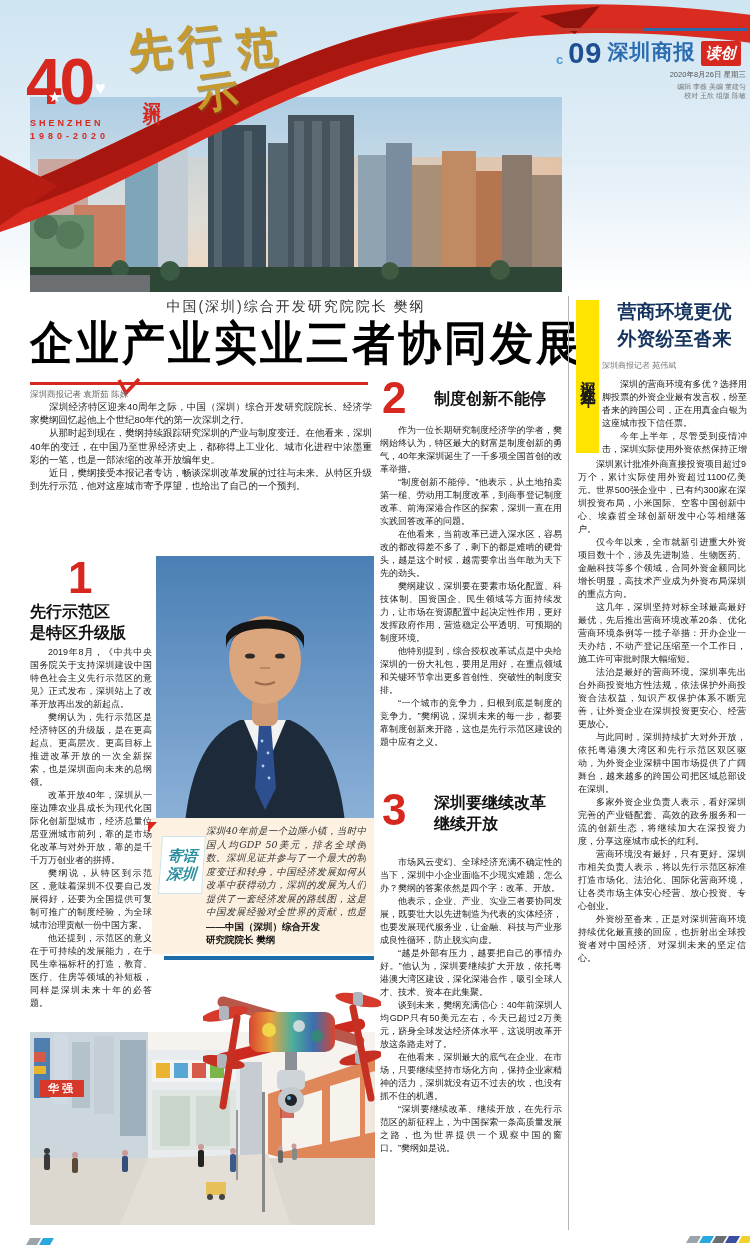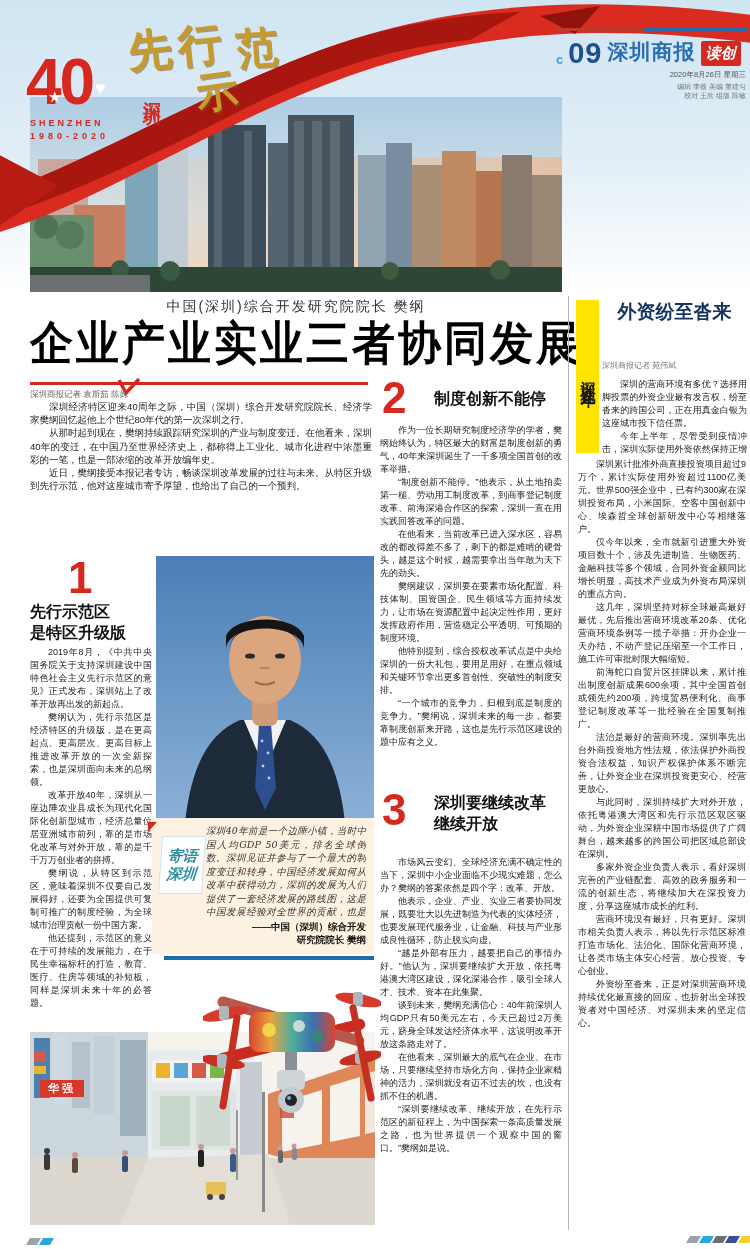--- a/index.html
+++ b/index.html
@@ -53,21 +53,21 @@
   
   .portrait{left:156px;top:556px;width:218px;height:276px;}
   
   .quote{left:152px;top:818px;width:222px;height:136px;background:#fdf1e2;}
   .quote-corner{left:148px;top:822px;width:0;height:0;border-top:10px solid #d6281e;border-right:9px solid transparent;}
   .quote-label{left:160px;top:836px;width:42px;height:56px;background:#fff;border:1px solid #cfe3ea;
                display:flex;flex-direction:column;align-items:center;justify-content:center;
                color:#2a8f9f;font-size:15px;font-weight:700;font-style:italic;line-height:18px;transform:skewX(-4deg);}
   .quote-text{left:206px;top:824px;width:160px;height:96px;overflow:hidden;font-family:"DejaVu Serif",serif;
               font-style:italic;font-size:9.5px;line-height:13.5px;color:#333;text-align:justify;}
-  .quote-attr{left:206px;top:920px;width:160px;text-align:right;font-size:9.5px;font-weight:900;color:#111;line-height:13px;}
+  .quote-attr{left:206px;top:920px;width:160px;text-align:left;font-size:9.5px;font-weight:900;color:#111;line-height:13px;}
   .blue-rule{left:164px;top:956px;width:210px;height:4px;background:#1b6ca8;}
   
   .street{left:30px;top:1032px;width:345px;height:193px;}
   .street-sign{left:40px;top:1080px;color:#fff;background:#d6382a;font-size:11px;font-weight:900;padding:1px 8px;letter-spacing:3px;}
   .drone{left:203px;top:978px;width:178px;height:168px;}
   
   .vdiv{left:568px;top:296px;width:1px;height:934px;background:#b5b5b5;}
   .tab{left:576px;top:300px;width:23px;height:153px;background:#ffe400;display:flex;align-items:center;justify-content:center;
        writing-mode:vertical-rl;text-orientation:upright;font-size:15px;font-weight:900;color:#1a1a1a;letter-spacing:3px;}
   .sb-head{left:602px;top:298px;width:145px;text-align:center;font-size:19px;font-weight:900;color:#15335f;line-height:27px;}
@@ -333,32 +333,32 @@
       <circle cx="88" cy="122" r="6" fill="#20242a"></circle>
       <circle cx="86" cy="120" r="2" fill="#6fb3d9"></circle>
       <path d="M34 40 L20 128" stroke="#c53022" stroke-width="7" stroke-linecap="round"></path>
       <path d="M150 30 L168 120" stroke="#c53022" stroke-width="7" stroke-linecap="round"></path>
     </g>
   </svg>
 
   <div class="abs vdiv"></div>
   <div class="abs tab">深圳这几年</div>
   <div class="abs sb-head">
+    <div>营商环境更优</div>
     <div>外资纷至沓来</div>
   </div>
   <div class="abs sb-byline">深圳商报记者 苑伟斌</div>
   <div class="abs sb-top">
       <p>深圳的营商环境有多优？选择用脚投票的外资企业最有发言权，纷至沓来的跨国公司，正在用真金白银为这座城市投下信任票。</p>
       <p>今年上半年，尽管受到疫情冲击，深圳实际使用外资依然保持正增长，新设外商投资企业数量位居全国大中城市前列。</p>
     </div>
   <div class="abs sb-main">
       <p>深圳累计批准外商直接投资项目超过9万个，累计实际使用外资超过1100亿美元。世界500强企业中，已有约300家在深圳投资布局，小米国际、空客中国创新中心、埃森哲全球创新研发中心等相继落户。</p>
       <p>仅今年以来，全市就新引进重大外资项目数十个，涉及先进制造、生物医药、金融科技等多个领域，合同外资金额同比增长明显，高技术产业成为外资布局深圳的重点方向。</p>
       <p>这几年，深圳坚持对标全球最高最好最优，先后推出营商环境改革20条、优化营商环境条例等一揽子举措：开办企业一天办结，不动产登记压缩至一个工作日，施工许可审批时限大幅缩短。</p>
-      <p>前海蛇口自贸片区挂牌以来，累计推出制度创新成果600余项，其中全国首创或领先约200项，跨境贸易便利化、商事登记制度改革等一批经验在全国复制推广。</p>
       <p>法治是最好的营商环境。深圳率先出台外商投资地方性法规，依法保护外商投资合法权益，知识产权保护体系不断完善，让外资企业在深圳投资更安心、经营更放心。</p>
       <p>与此同时，深圳持续扩大对外开放，依托粤港澳大湾区和先行示范区双区驱动，为外资企业深耕中国市场提供了广阔舞台，越来越多的跨国公司把区域总部设在深圳。</p>
       <p>多家外资企业负责人表示，看好深圳完善的产业链配套、高效的政务服务和一流的创新生态，将继续加大在深投资力度，分享这座城市成长的红利。</p>
       <p>营商环境没有最好，只有更好。深圳市相关负责人表示，将以先行示范区标准打造市场化、法治化、国际化营商环境，让各类市场主体安心经营、放心投资、专心创业。</p>
       <p>外资纷至沓来，正是对深圳营商环境持续优化最直接的回应，也折射出全球投资者对中国经济、对深圳未来的坚定信心。</p>
     </div>
 
   <div class="abs marks-l">
     <div class="mark" style="background:#9aa4aa"></div>
     <div class="mark" style="background:#2aa7de"></div>

